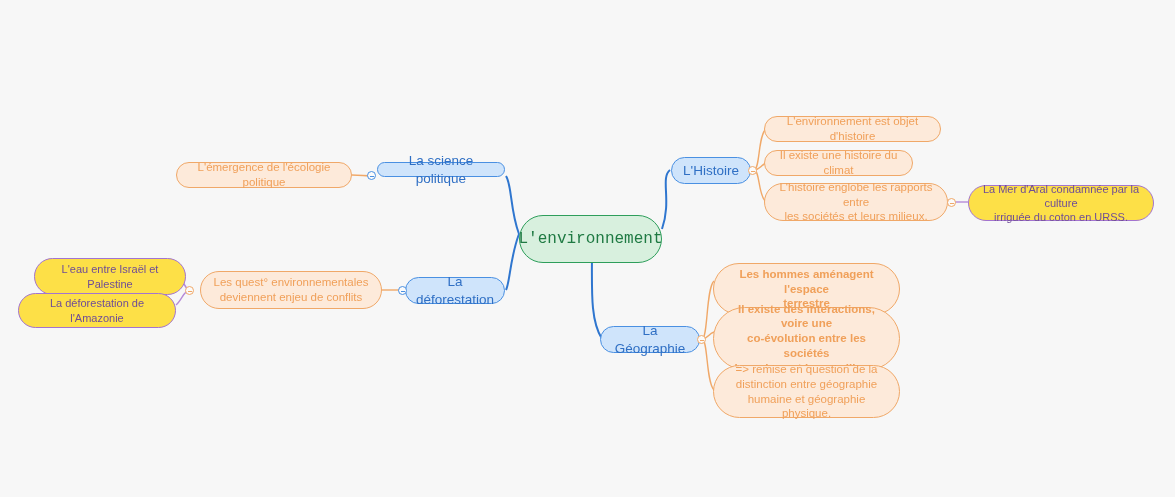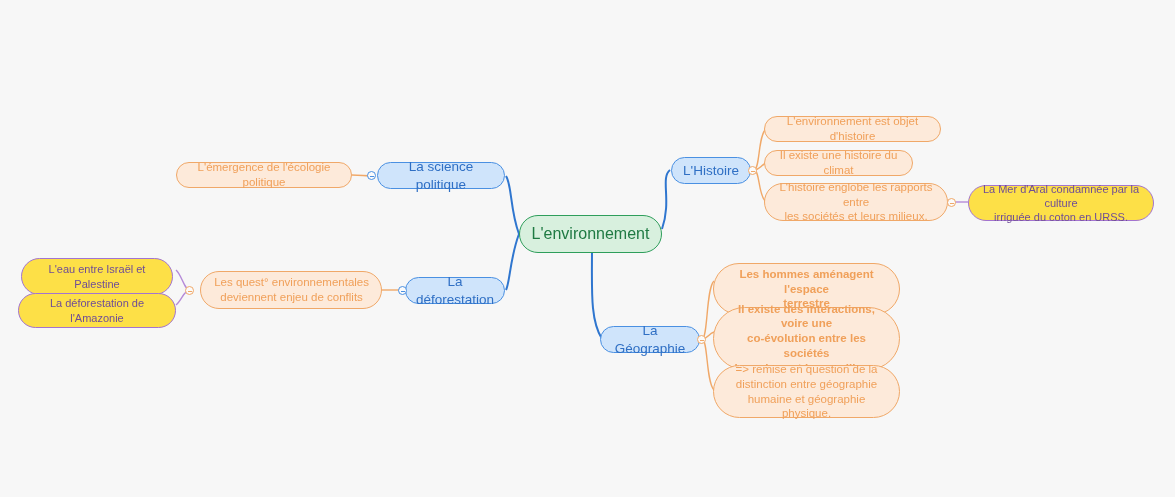--- a/index.html
+++ b/index.html
@@ -55,21 +55,20 @@
     background: #cfe4fb;
     border-color: #4a90e2;
     color: #2f6fc4;
     font-size: 13.5px;
   }
   .node-orange {
     background: #fdeada;
     border-color: #f0a868;
     color: #f0a05a;
     font-size: 11.5px;
-    justify-content: flex-end;
   }
   .node-purple {
     background: #fde047;
     border-color: #a374d0;
     color: #6f4d96;
     font-size: 11px;
   }
   .toggle {
     position: absolute;
     width: 9px;
@@ -119,25 +118,25 @@
     <path d="M 754 170 C 760 170 760 166 766 163" fill="none" stroke="#f0a868" stroke-width="1.4"></path>
     <path d="M 754 170 C 760 170 758 196 766 202" fill="none" stroke="#f0a868" stroke-width="1.4"></path>
 
     <path d="M 948 202 C 956 202 960 202 968 202" fill="none" stroke="#b58ad8" stroke-width="1.4"></path>
 
     <path d="M 702 339 C 708 339 706 288 714 281" fill="none" stroke="#f0a868" stroke-width="1.4"></path>
     <path d="M 702 339 C 708 339 708 334 714 332" fill="none" stroke="#f0a868" stroke-width="1.4"></path>
     <path d="M 702 339 C 708 339 706 382 714 390" fill="none" stroke="#f0a868" stroke-width="1.4"></path>
   </svg>
 
-  <div class="node node-root" style="left:519px; top:215px; width:143px; height:38px;">
+  <div class="node node-root" style="left:519px; top:215px; width:143px; height:48px;font-family:Liberation Mono, monospace;">
     <span>L'environnement</span>
   </div>
 
-  <div class="node node-blue" style="left:377px; top:162px; width:128px; height:27px;">
+  <div class="node node-blue" style="left:377px; top:162px; width:128px; height:15px;">
     <span>La science  politique</span>
   </div>
 
   <div class="node node-blue" style="left:405px; top:277px; width:100px; height:27px;">
     <span>La déforestation</span>
   </div>
 
   <div class="node node-blue" style="left:671px; top:157px; width:80px; height:27px;">
     <span>L'Histoire</span>
   </div>
@@ -178,21 +177,21 @@
 co-évolution entre les sociétés
 humaines et leurs milieux.</span>
   </div>
 
   <div class="node node-orange" style="left:713px; top:365px; width:187px; height:53px;">
     <span>=&gt; remise en question de la
 distinction entre géographie
 humaine et géographie physique.</span>
   </div>
 
-  <div class="node node-purple" style="left:21px; top:258px; width:152px; height:37px;">
+  <div class="node node-purple" style="left:34px; top:258px; width:152px; height:37px;">
     <span>L'eau entre Israël et Palestine</span>
   </div>
 
   <div class="node node-purple" style="left:18px; top:293px; width:158px; height:35px;">
     <span>La déforestation de l'Amazonie</span>
   </div>
 
   <div class="node node-purple" style="left:968px; top:185px; width:186px; height:36px;">
     <span>La Mer d'Aral condamnée par la culture
 irriguée du coton en URSS.</span>

